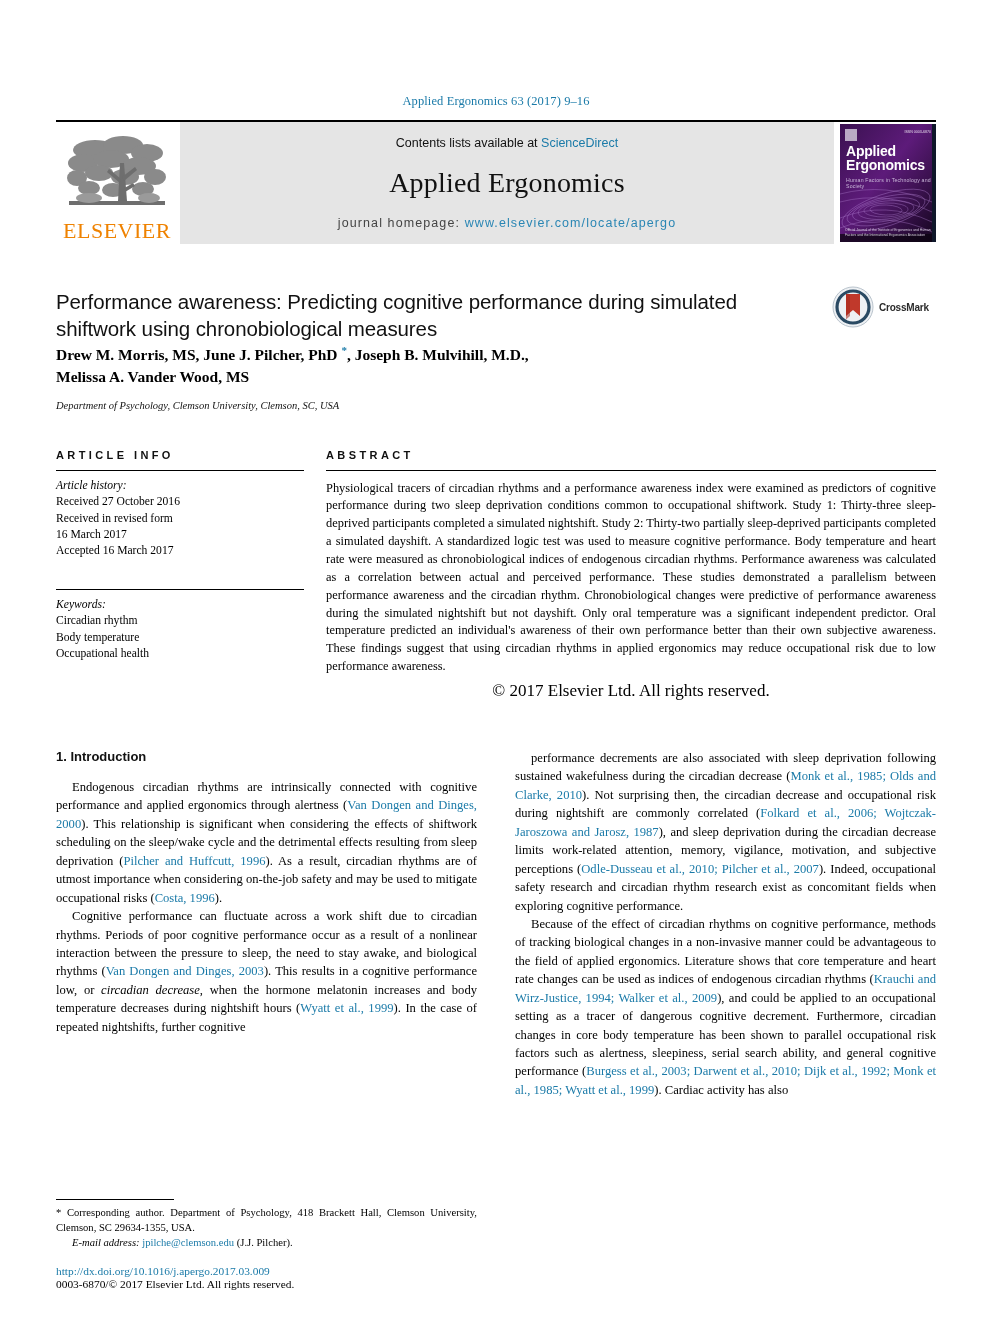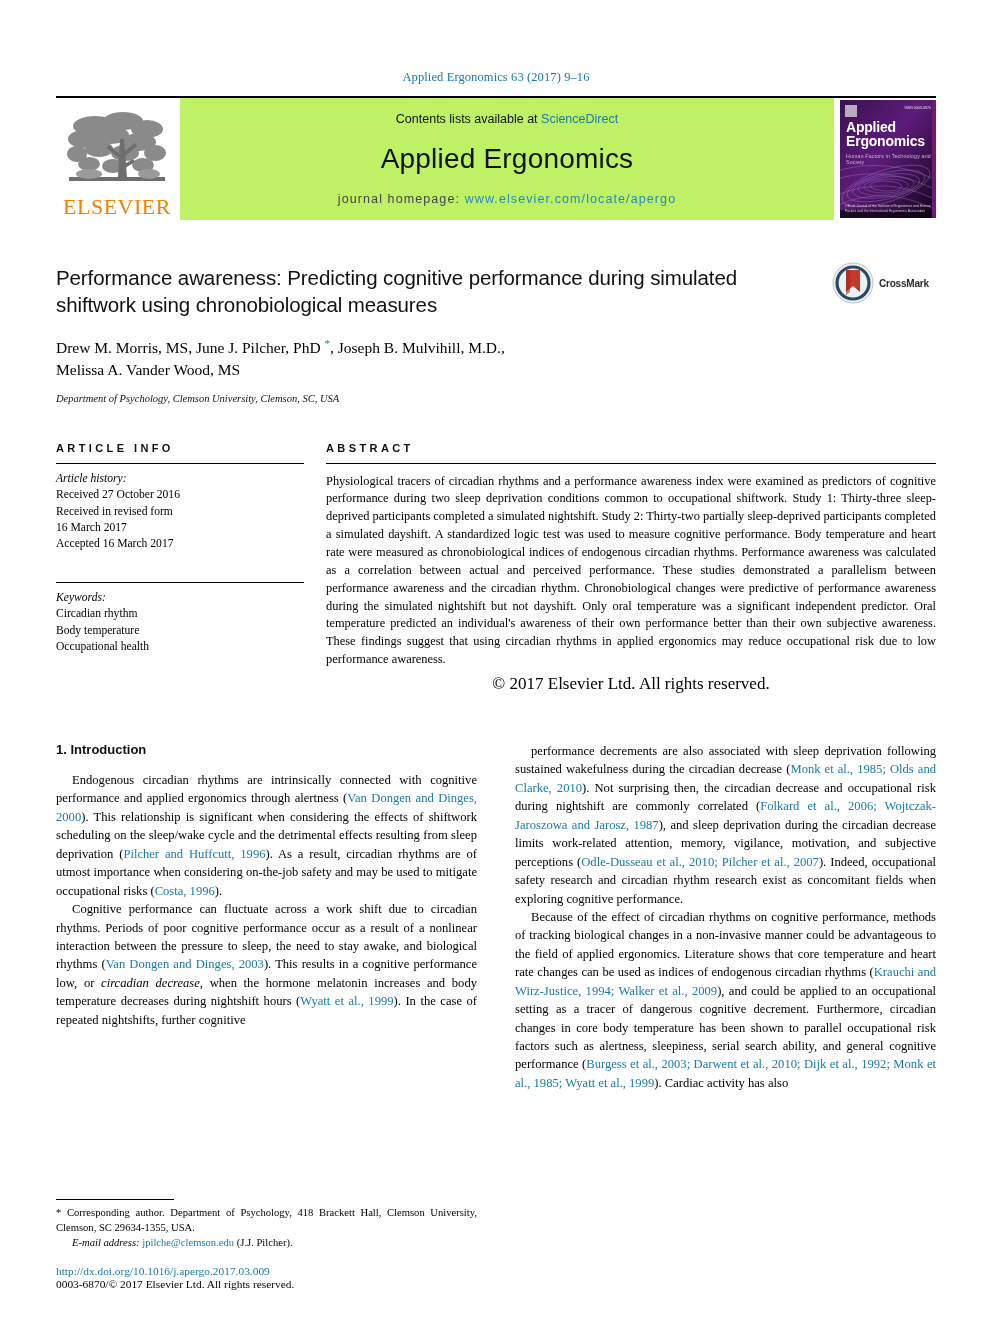--- a/index.html
+++ b/index.html
@@ -22,21 +22,21 @@
     box-sizing: border-box;
     padding: 0 56px;
   }
 
   
   .running-head {
     text-align: center;
     color: #1a7aa8;
     font-size: 12.5px;
     letter-spacing: .1px;
-    padding-top: 70px;
+    padding-top: 94px;
   }
 
   
   .masthead {
     margin-top: 11px;
     border-top: 2.5px solid #000;
     display: flex;
     align-items: stretch;
     height: 122px;
   }
@@ -53,37 +53,37 @@
   .elsevier-word {
     font-family: "Liberation Serif", serif;
     color: #ef8200;
     font-size: 22px;
     letter-spacing: .5px;
     line-height: 1;
     margin-top: 1px;
   }
   .center-block {
     flex: 1 1 auto;
-    background: #bef264;
+    background: #e5e5e5;
     display: flex;
     flex-direction: column;
     align-items: center;
     justify-content: space-between;
     padding: 14px 0 14px 0;
     margin-left: 2px;
     margin-right: 4px;
   }
   .contents-line {
     font-family: "Liberation Sans", sans-serif;
     font-size: 12.5px;
     color: #111;
   }
   .contents-line .sd { color: #1a7aa8; }
   .journal-name {
-    font-family: Liberation Sans, sans-serif;
+    font-family: Liberation Serif, serif;
     font-size: 28px;
     color: #111;
     letter-spacing: .2px;
   }
   .homepage-line {
     font-family: "Liberation Sans", sans-serif;
     font-size: 12.5px;
     color: #444;
     letter-spacing: 1.1px;
   }
@@ -91,21 +91,21 @@
   .cover-block {
     width: 98px;
     flex: none;
     display: flex;
     align-items: center;
     justify-content: flex-end;
   }
   .cover-art {
     width: 96px;
     height: 118px;
-    background: #701a75;
+    background: #0f172a;
     position: relative;
     overflow: hidden;
   }
   .cover-title {
     position: absolute;
     left: 6px;
     top: 20px;
     color: #fff;
     font-family: "Liberation Sans", sans-serif;
     font-size: 14px;
@@ -157,25 +157,26 @@
     font-family: "Liberation Sans", sans-serif;
     font-size: 20.5px;
     line-height: 1.33;
     color: #111;
     font-weight: normal;
     margin: 0;
     width: 730px;
     letter-spacing: -.1px;
   }
   .authors {
-    margin-top: 17px;
+    margin-top: 0;
     font-family: "Liberation Serif", serif;
     font-size: 15.5px;
     line-height: 1.45;
     width: 730px;
+    font-weight: bold;
   }
   .authors sup { color: #1a7aa8; font-size: 11px; }
   .affiliation {
     margin-top: 11px;
     font-family: "Liberation Serif", serif;
     font-style: italic;
     font-size: 10.5px;
     color: #111;
   }
   .crossmark {

